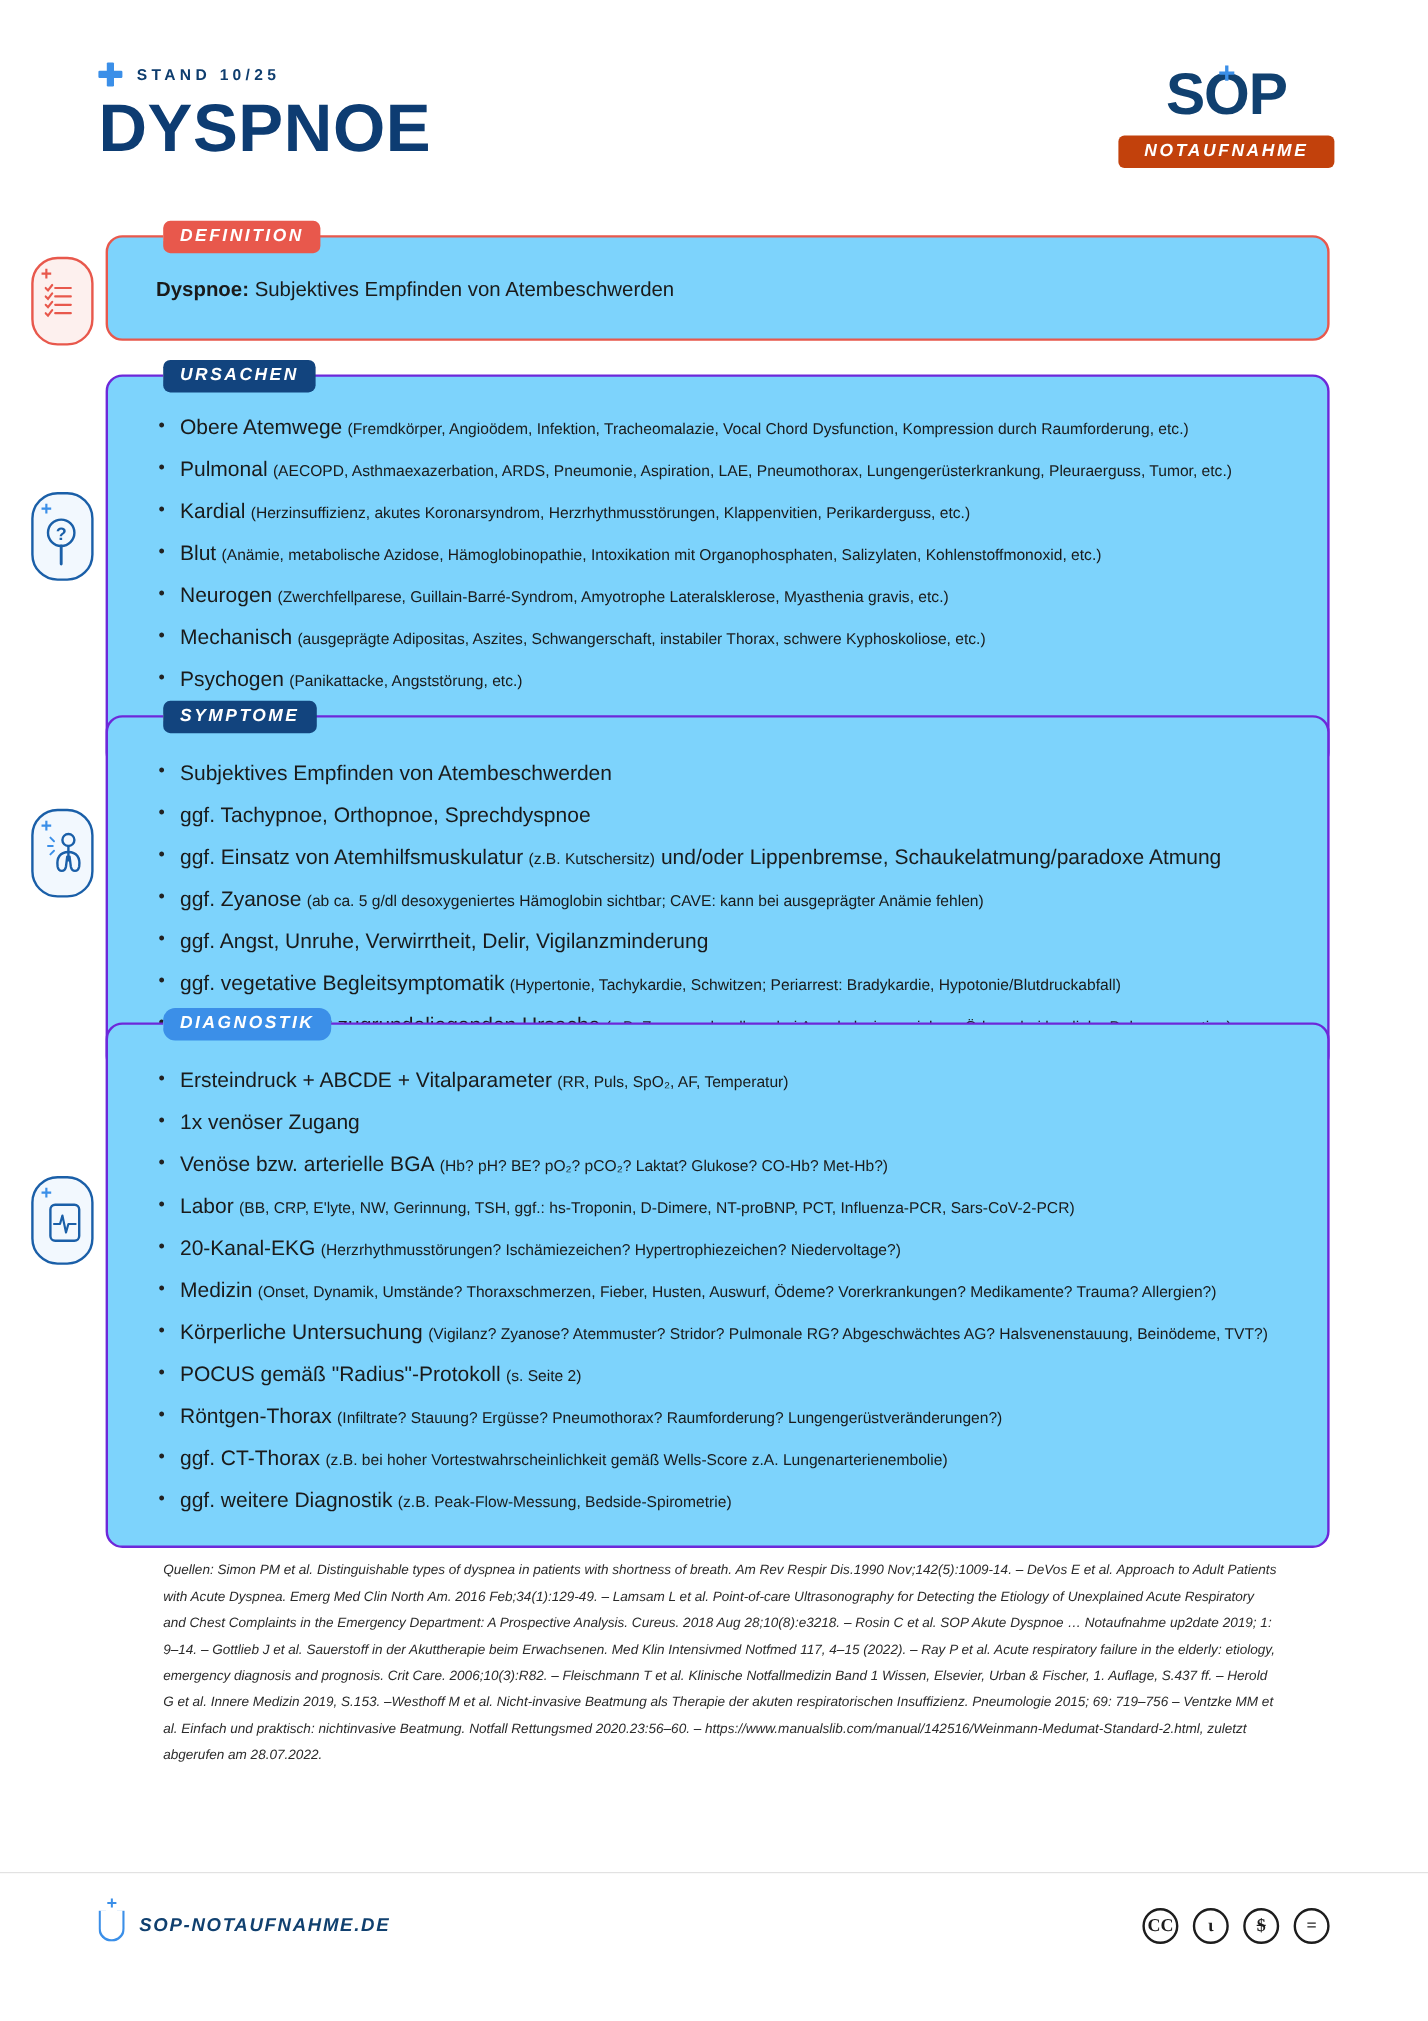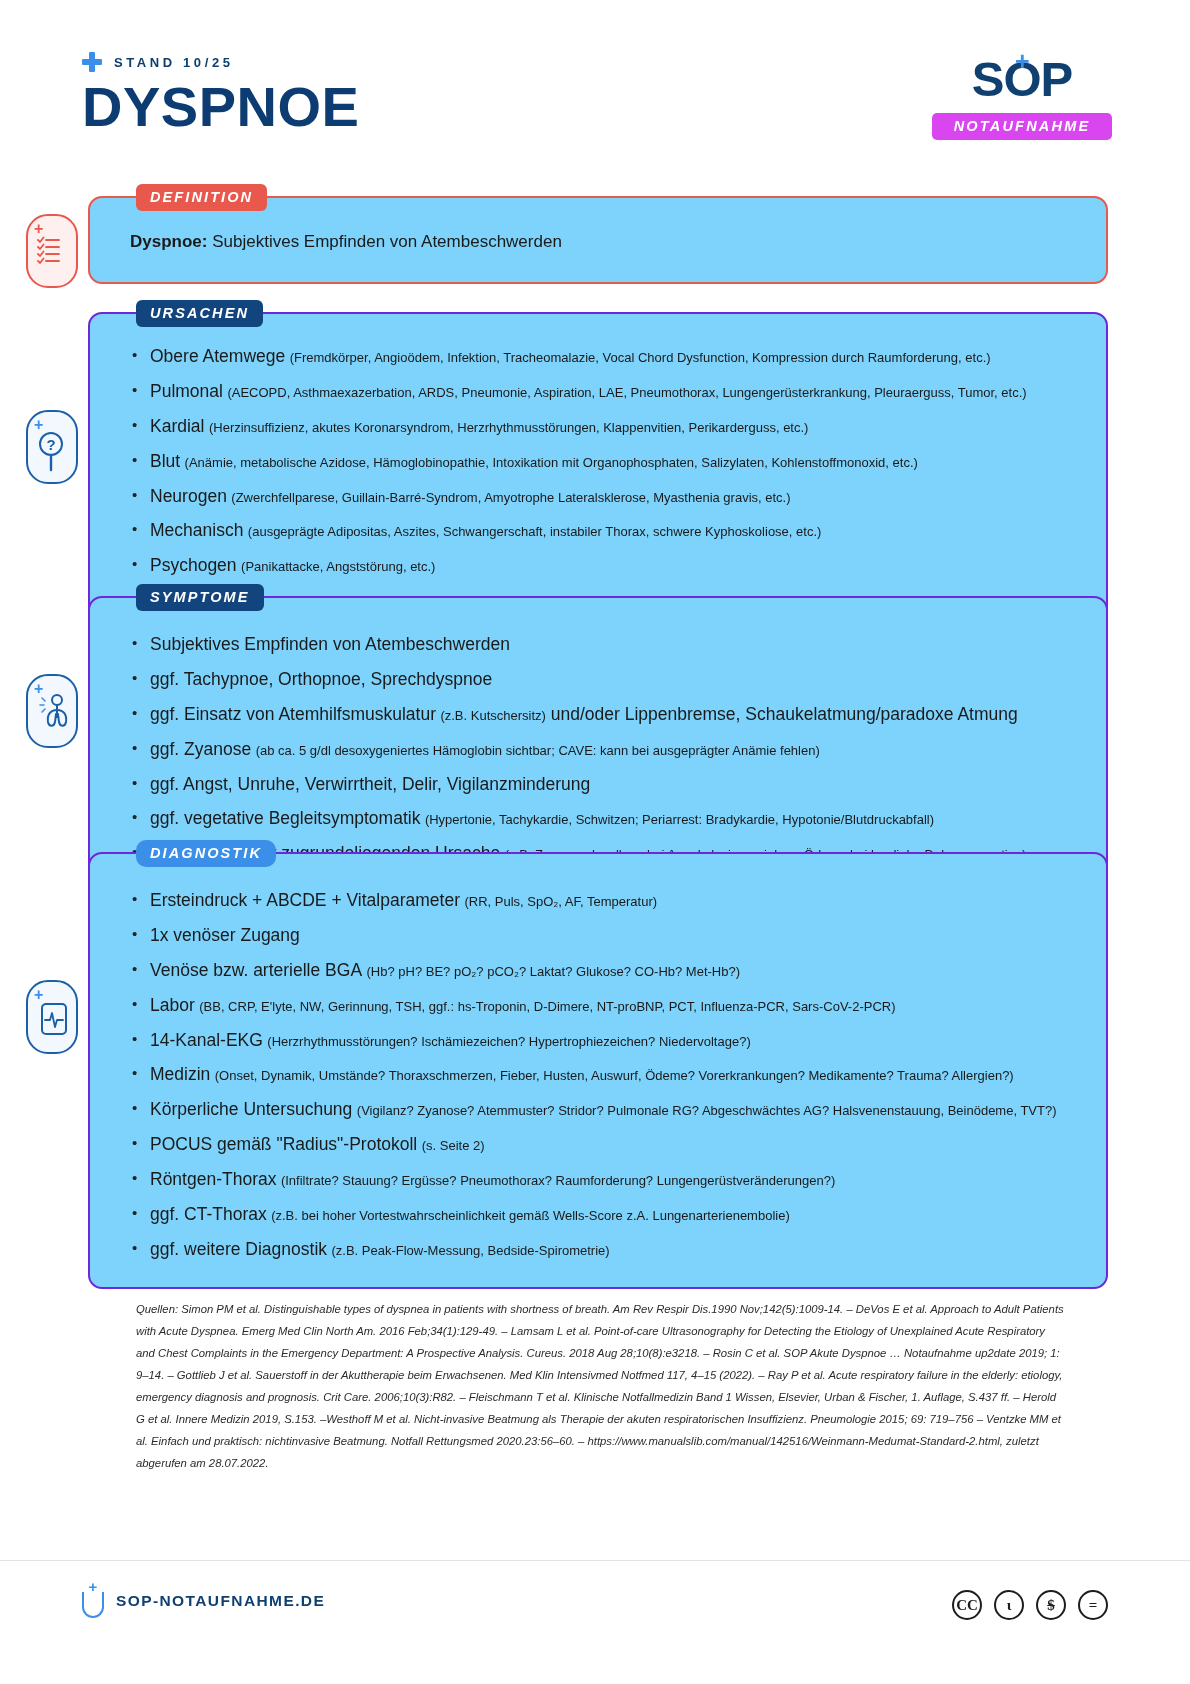--- a/index.html
+++ b/index.html
@@ -72,21 +72,21 @@
     font-size: 25px;
     position: absolute;
     top: -6px;
     left: 50%;
     transform: translateX(-52%);
     font-weight: 700;
     line-height: 1;
   }
   .logo-badge {
     margin-top: 9px;
-    background: #d946ef;
+    background: #c2410c;
     color: #ffffff;
     font-size: 14.5px;
     font-weight: 700;
     font-style: italic;
     letter-spacing: 2.2px;
     padding: 5px 10px 6px;
     border-radius: 5px;
     display: block;
   }
 
@@ -213,21 +213,21 @@
     background: #e2e2e2;
   }
   .footer {
     position: absolute;
     left: 0; right: 0; top: 1588px;
     height: 60px;
   }
   .footer-brand {
     position: absolute;
     left: 82px; top: 4px;
-    display: flex; gap: 12px;
+    display: flex; align-items: center; gap: 12px; font-style: italic;
   }
   .footer-logo {
     width: 22px; height: 26px;
     border: 2.5px solid #3b8fe8;
     border-top: none;
     border-radius: 0 0 11px 11px;
     position: relative;
   }
   .footer-logo::after {
     content: "+";
@@ -395,21 +395,21 @@
     <div class="tab-mask" style="left:46px; width:132px;"></div>
     <div class="tab-row">
       <span class="tab-label blue">DIAGNOSTIK</span>
     </div>
     <div class="section-body" style="padding-top:36px;">
       <ul class="items" id="list-diagnostik">
           <li><span class="itm-main">Ersteindruck + ABCDE + Vitalparameter</span> <span class="itm-sub">(RR, Puls, SpO₂, AF, Temperatur)</span></li>
           <li><span class="itm-main">1x venöser Zugang</span></li>
           <li><span class="itm-main">Venöse bzw. arterielle BGA</span> <span class="itm-sub">(Hb? pH? BE? pO₂? pCO₂? Laktat? Glukose? CO-Hb? Met-Hb?)</span></li>
           <li><span class="itm-main">Labor</span> <span class="itm-sub">(BB, CRP, E'lyte, NW, Gerinnung, TSH, ggf.: hs-Troponin, D-Dimere, NT-proBNP, PCT, Influenza-PCR, Sars-CoV-2-PCR)</span></li>
-          <li><span class="itm-main">14-Kanal-EKG</span> <span class="itm-sub">(Herzrhythmusstörungen? Ischämiezeichen? Hypertrophiezeichen? Niedervoltage?)</span></li>
+          <li><span class="itm-main">20-Kanal-EKG</span> <span class="itm-sub">(Herzrhythmusstörungen? Ischämiezeichen? Hypertrophiezeichen? Niedervoltage?)</span></li>
           <li><span class="itm-main">Medizin</span> <span class="itm-sub">(Onset, Dynamik, Umstände? Thoraxschmerzen, Fieber, Husten, Auswurf, Ödeme? Vorerkrankungen? Medikamente? Trauma? Allergien?)</span></li>
           <li><span class="itm-main">Körperliche Untersuchung</span> <span class="itm-sub">(Vigilanz? Zyanose? Atemmuster? Stridor? Pulmonale RG? Abgeschwächtes AG? Halsvenenstauung, Beinödeme, TVT?)</span></li>
           <li><span class="itm-main">POCUS gemäß "Radius"-Protokoll</span> <span class="itm-sub">(s. Seite 2)</span></li>
           <li><span class="itm-main">Röntgen-Thorax</span> <span class="itm-sub">(Infiltrate? Stauung? Ergüsse? Pneumothorax? Raumforderung? Lungengerüstveränderungen?)</span></li>
           <li><span class="itm-main">ggf. CT-Thorax</span> <span class="itm-sub">(z.B. bei hoher Vortestwahrscheinlichkeit gemäß Wells-Score z.A. Lungenarterienembolie)</span></li>
           <li><span class="itm-main">ggf. weitere Diagnostik</span> <span class="itm-sub">(z.B. Peak-Flow-Messung, Bedside-Spirometrie)</span></li>
         </ul>
     </div>
   </div>
 </div>

